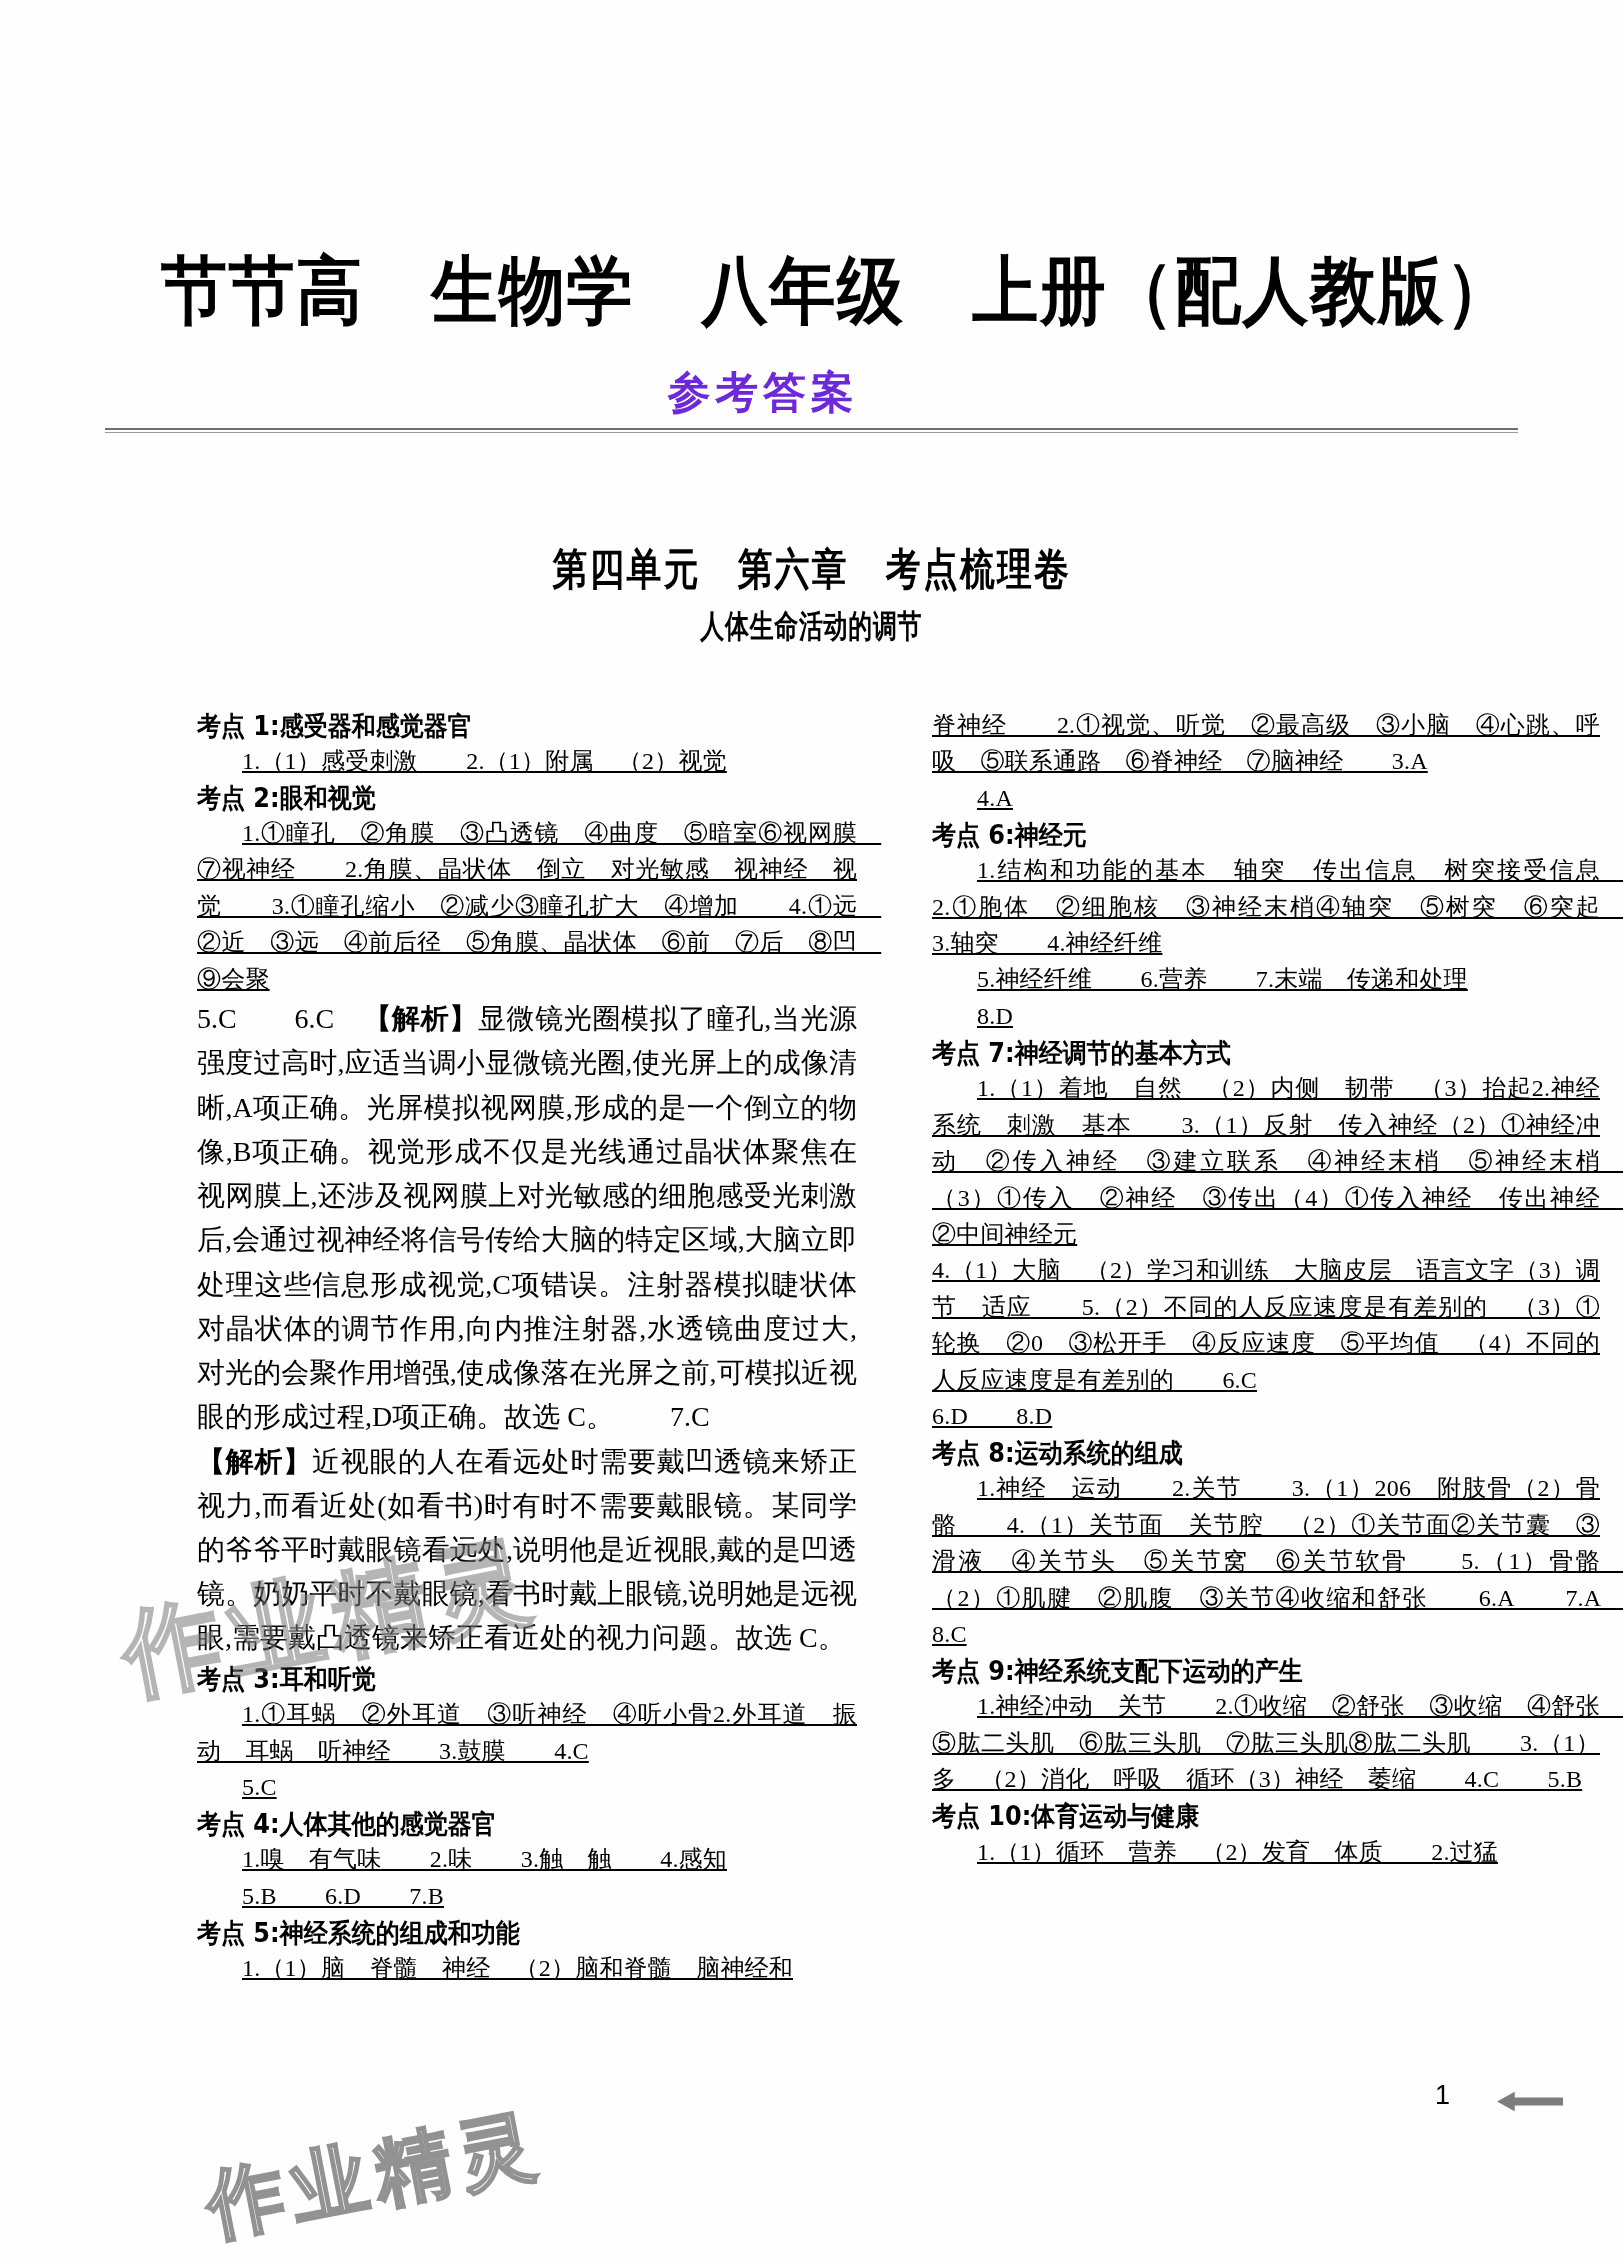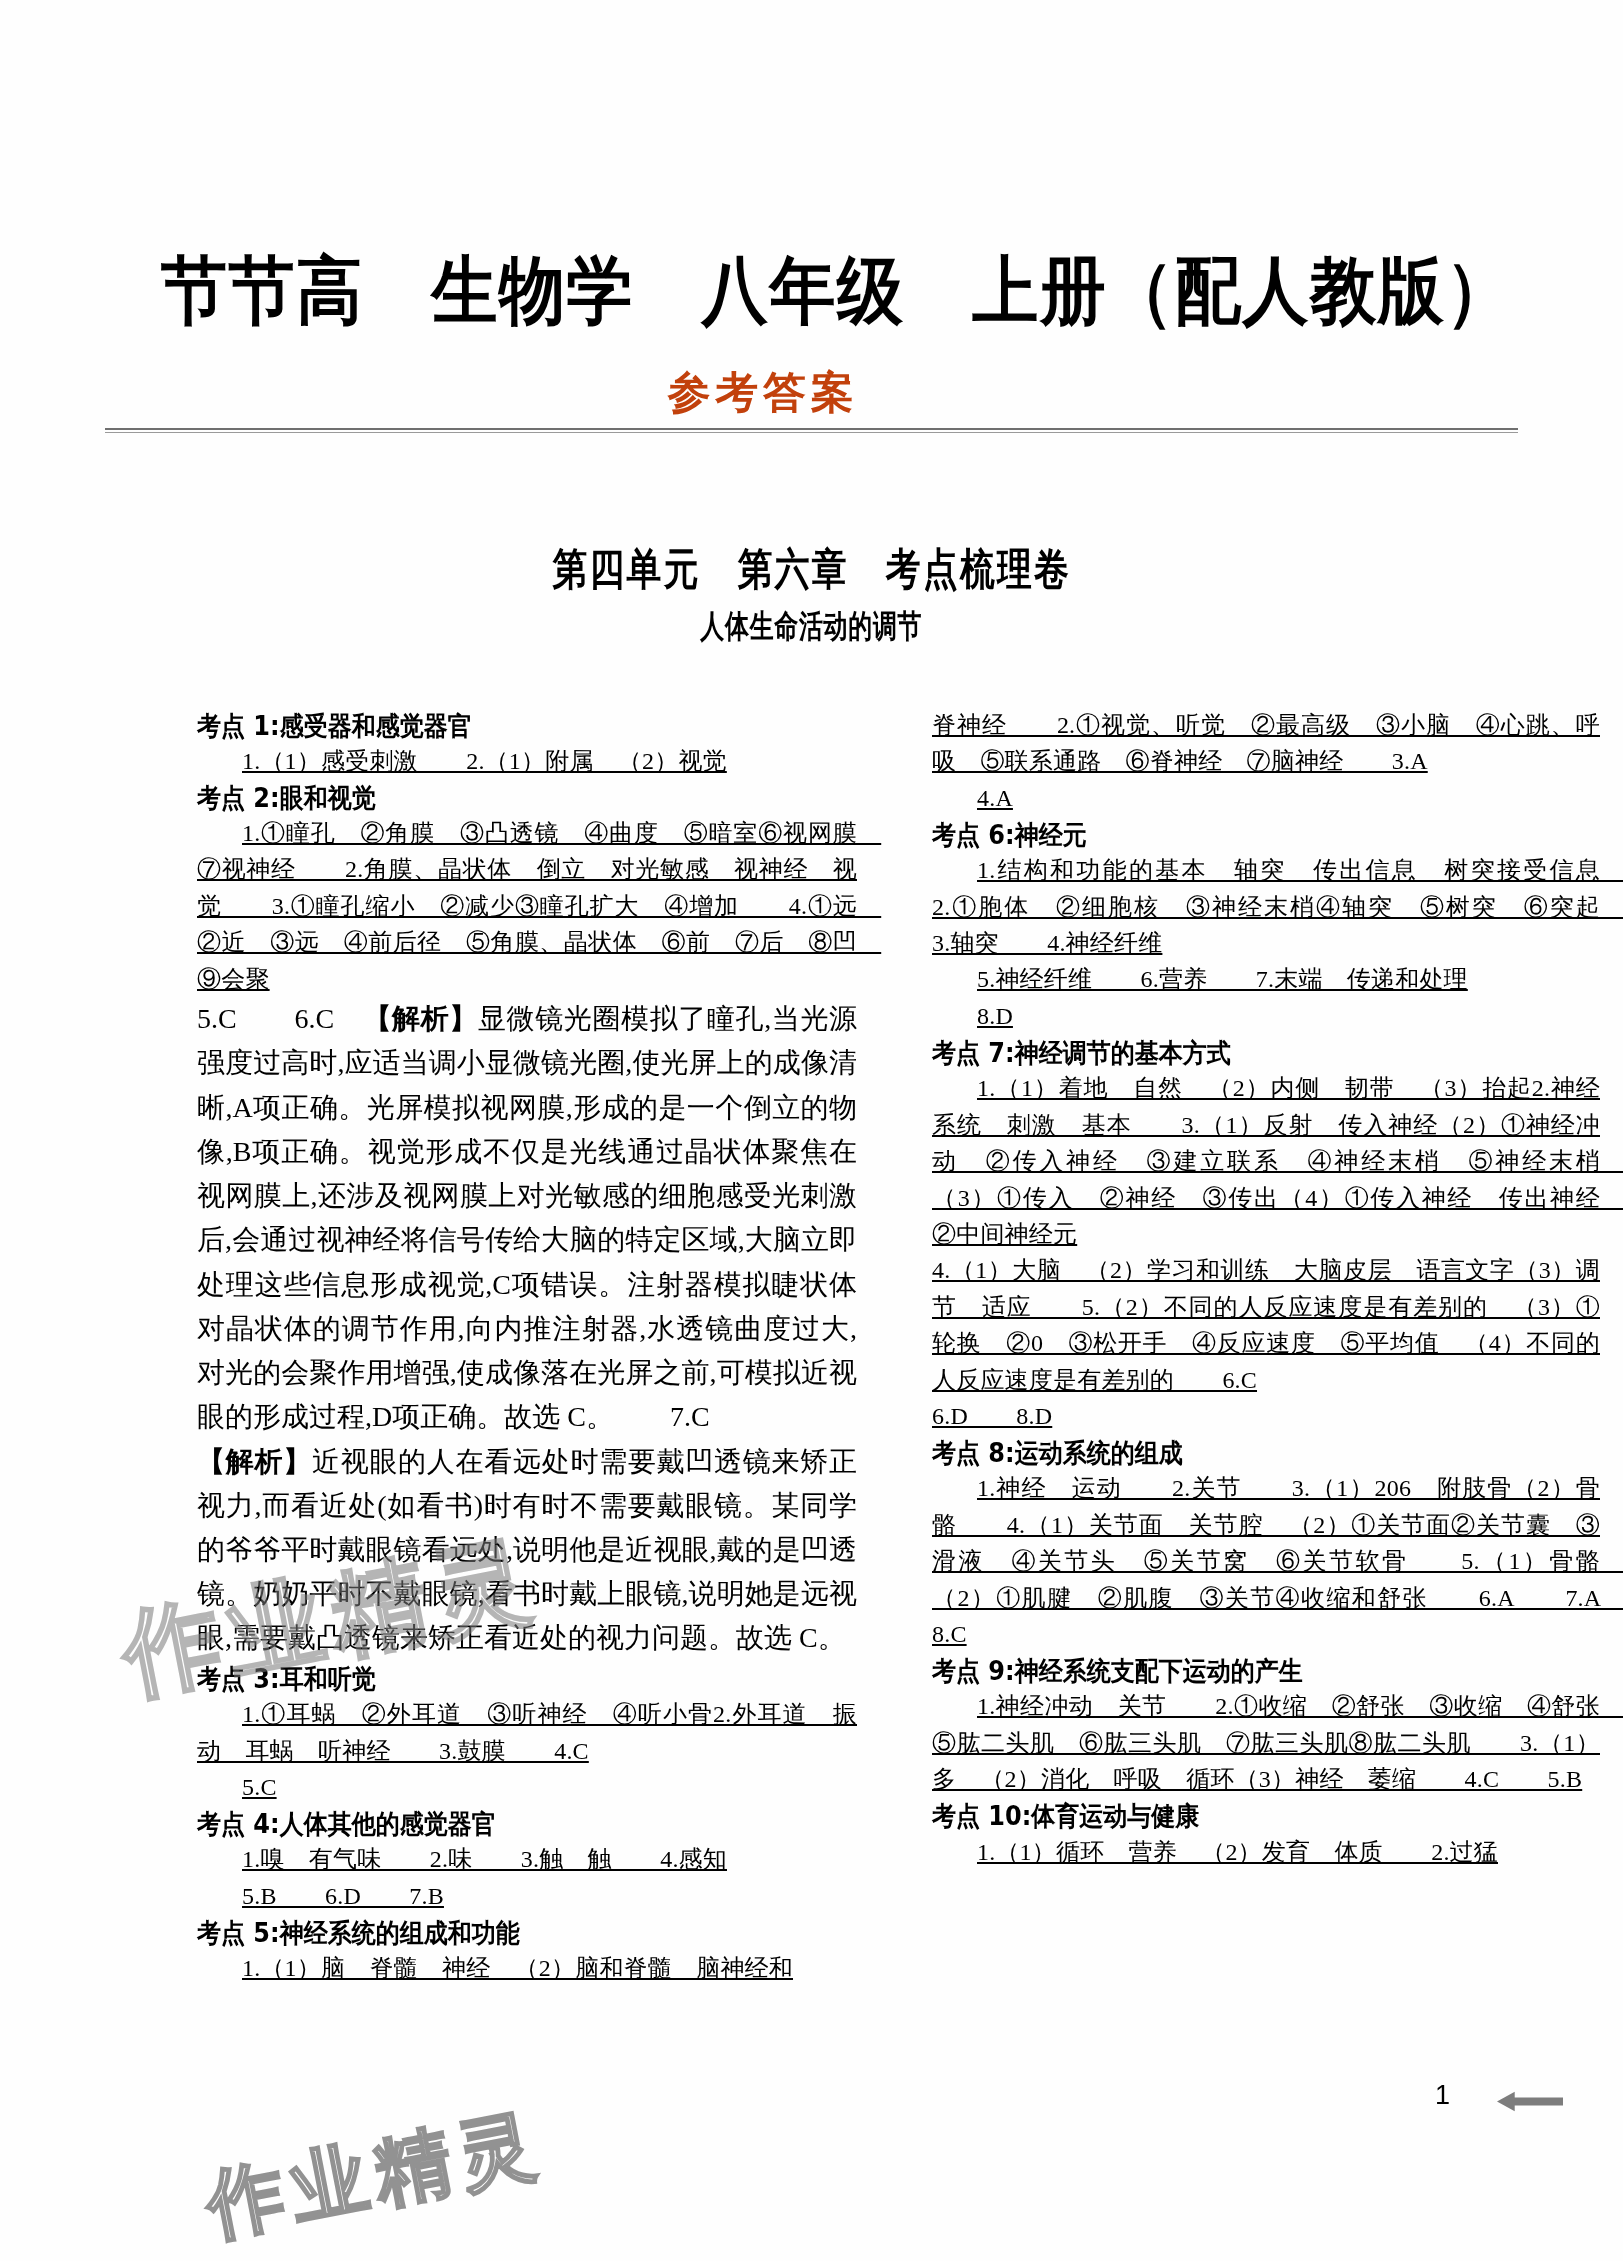--- a/index.html
+++ b/index.html
@@ -38,21 +38,21 @@
 
   .doc-subtitle {
     position: absolute;
     left: 0; right: 0;
     top: 364px;
     text-align: center;
     font-family: "Liberation Serif", "DejaVu Serif", serif;
     font-weight: 700;
     font-size: 43px;
     letter-spacing: 4.8px;
-    color: #c2410c;
+    color: #6d28d9;
     padding-right: 97px;
   }
 
   .rule-wrap {
     position: absolute;
     left: 105px;
     right: 105px;
     top: 428px;
     height: 4.8px;
   }

